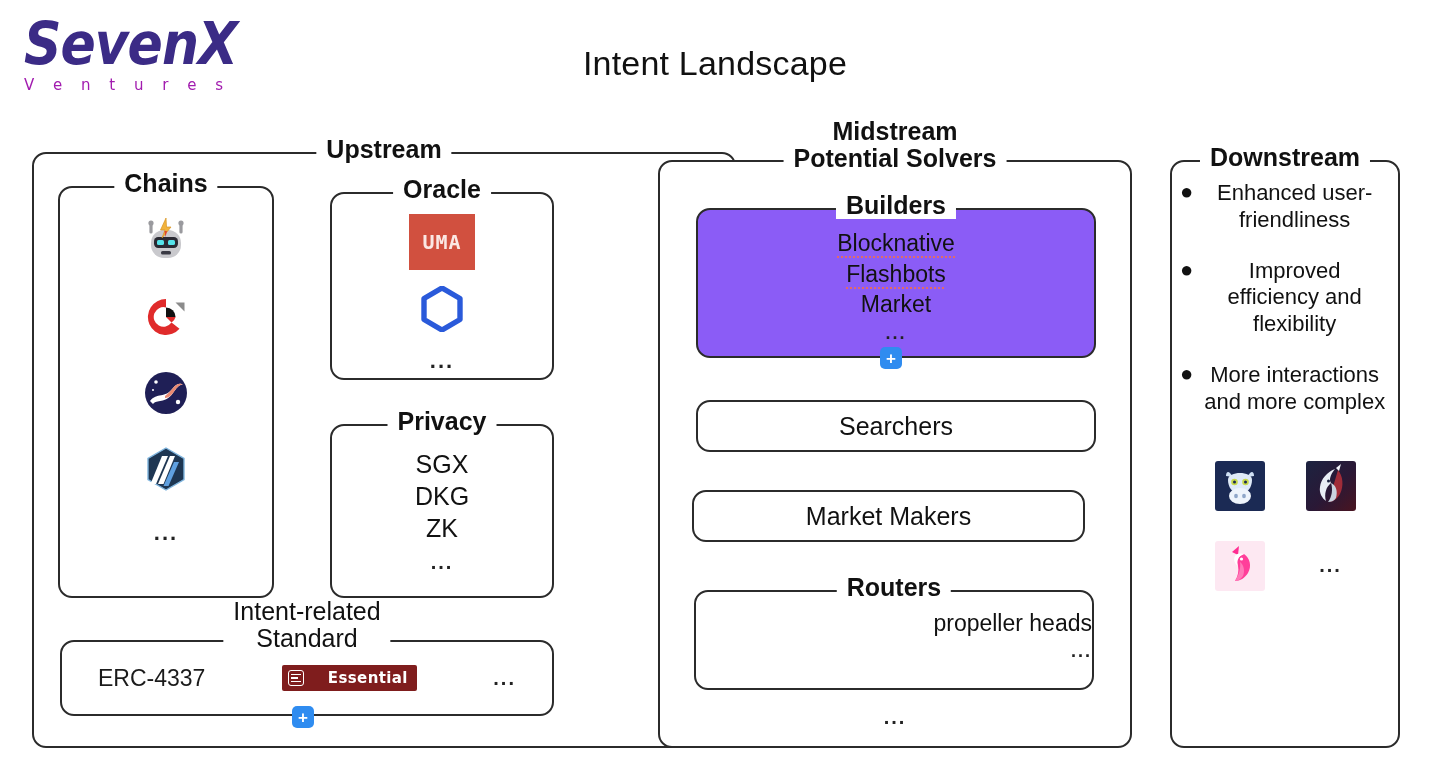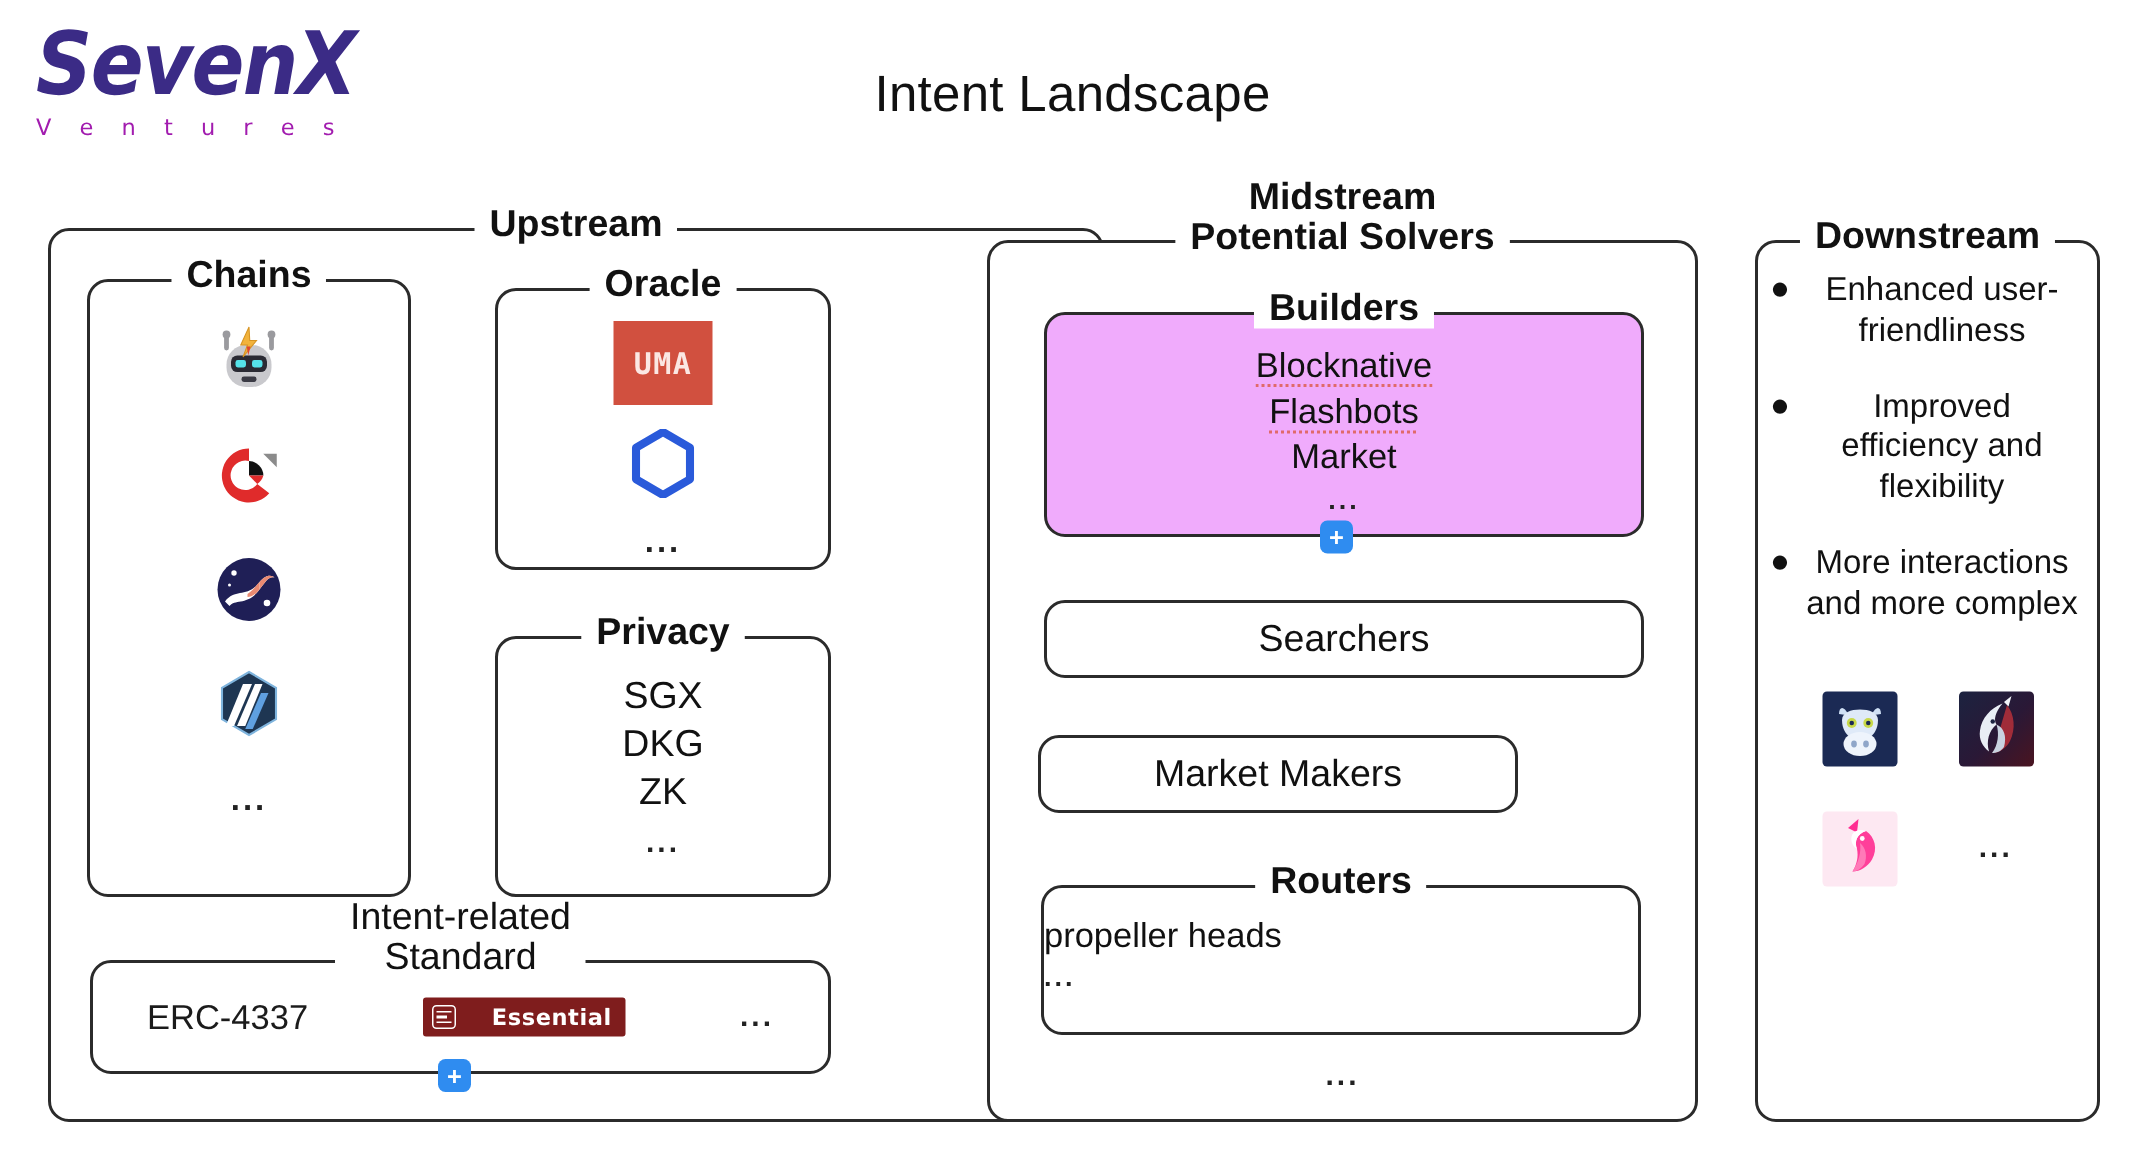--- a/index.html
+++ b/index.html
@@ -81,39 +81,39 @@
   #standard>.legend{font-size:25px;font-weight:normal;}
   .std-row{display:flex;align-items:center;justify-content:space-between;
            height:100%;padding:0 36px;box-sizing:border-box;}
   .erc{font-size:23px;color:#1b1b1b;}
 
   
   #midstream{left:658px;top:160px;width:474px;height:588px;}
   #midstream>.legend{font-size:25px;font-weight:bold;}
 
   #builders{left:36px;top:46px;width:400px;height:150px;position:absolute;
-            border:2px solid #2b2b2b;border-radius:14px;box-sizing:border-box;background:#f0abfc;}
+            border:2px solid #2b2b2b;border-radius:14px;box-sizing:border-box;background:#8b5cf6;}
   #builders>.legend{font-size:25px;font-weight:bold;}
   .builders-body{padding-top:18px;text-align:center;font-size:23px;line-height:1.33;}
   .misspell{
     background-image:linear-gradient(to right,#e06a6a 0 45%,transparent 45% 100%);
     background-size:4px 2px;background-repeat:repeat-x;background-position:0 100%;
     padding-bottom:2px;
   }
 
   .plain{position:absolute;border:2px solid #2b2b2b;border-radius:14px;
          box-sizing:border-box;background:#fff;display:flex;align-items:center;
          justify-content:center;font-size:25px;}
   #searchers{left:36px;top:238px;width:400px;height:52px;}
-  #marketmakers{left:32px;top:328px;width:320px;height:52px;}
+  #marketmakers{left:32px;top:328px;width:393px;height:52px;}
 
   #routers{left:34px;top:428px;width:400px;height:100px;position:absolute;
            border:2px solid #2b2b2b;border-radius:14px;box-sizing:border-box;background:#fff;}
   #routers>.legend{font-size:25px;font-weight:bold;}
-  .routers-body{padding-top:16px;text-align:left;font-size:23px;line-height:1.35;}
+  .routers-body{padding-top:16px;text-align:right;font-size:23px;line-height:1.35;}
   #mid-dots{position:absolute;left:0;top:544px;width:100%;text-align:center;font-size:20px;}
 
   
   #downstream{left:1170px;top:160px;width:230px;height:588px;}
   #downstream>.legend{font-size:25px;font-weight:bold;}
   .bullets{padding:18px 10px 0 8px;}
   .bullet{display:flex;gap:8px;margin-bottom:24px;}
   .bullet .dot{font-size:22px;line-height:1.1;flex:0 0 auto;}
   .bullet .txt{font-size:22px;line-height:1.22;text-align:center;flex:1;}
   .ds-logos{display:flex;flex-wrap:wrap;padding:6px 22px 0 22px;}

